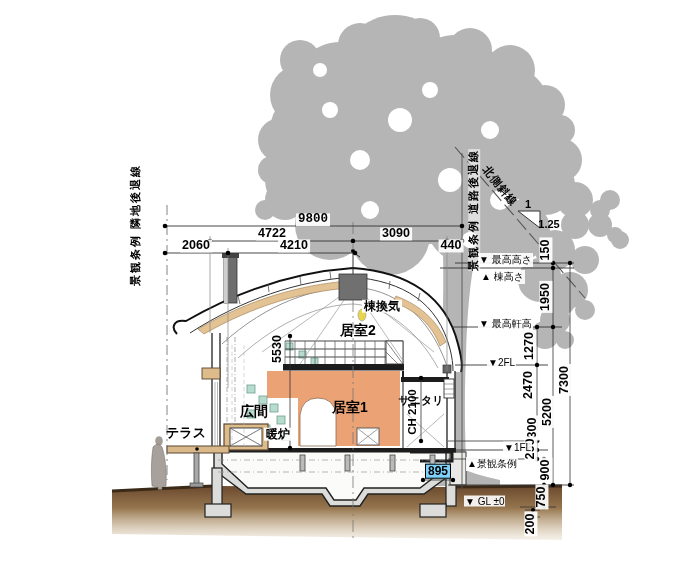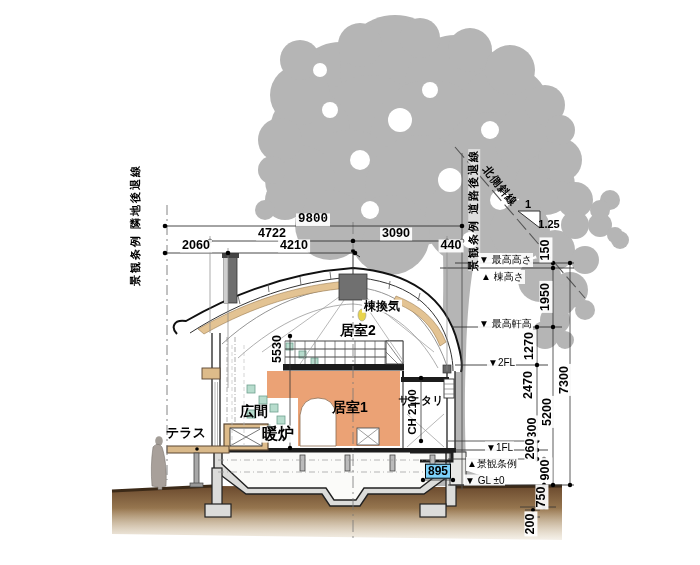--- a/index.html
+++ b/index.html
@@ -307,28 +307,28 @@
 <div class="lbl vrot halo" style="left:531px;top:524px;">200</div>
 
 <div class="lbl vrot" style="left:278px;top:349px;">5530</div>
 <div class="lbl vrot" style="left:412px;top:412px;font-size:11.5px;">CH 2100</div>
 <div class="lbl box895" style="left:438px;top:471px;">895</div>
 
 <div class="lvl" style="left:478px;top:260px;">▼ 最高高さ</div>
 <div class="lvl" style="left:480px;top:277px;">▲ 棟高さ</div>
 <div class="lvl" style="left:478px;top:324px;">▼ 最高軒高</div>
 <div class="lvl" style="left:487px;top:362px;">▼2FL</div>
-<div class="lvl" style="left:485px;top:447px;">▼1FL</div>
+<div class="lvl" style="left:503px;top:447px;">▼1FL</div>
 <div class="lvl" style="left:466px;top:464px;">▲景観条例</div>
-<div class="lvl" style="left:464px;top:480px;text-align:right;">▼ GL ±0</div>
+<div class="lvl" style="left:464px;top:501px;text-align:right;">▼ GL ±0</div>
 
 <div class="lbl room" style="left:358px;top:330px;">居室2</div>
 <div class="lbl room" style="left:350px;top:407px;text-align:right;">居室1</div>
 <div class="lbl room" style="left:254px;top:411px;">広間</div>
-<div class="lbl room halo" style="left:278px;top:434px;font-size:16px;">暖炉</div>
+<div class="lbl room halo" style="left:278px;top:434px;font-size:12px;">暖炉</div>
 <div class="lbl" style="left:421px;top:401px;font-size:11px;">サニタリ</div>
 <div class="lbl" style="left:186px;top:433px;font-size:13px;">テラス</div>
 
 <div class="lbl halo" style="left:382px;top:258px;font-size:12px;margin-top:48px;">棟換気</div>
 
 <div class="lbl vrot setback" style="left:136px;top:225px;">景観条例 隣地後退線</div>
 <div class="lbl vrot setback" style="left:474px;top:210px;">景観条例 道路後退線</div>
 <div class="nslope" style="left:500px;top:186px;">北側斜線</div>
 <div class="lbl small" style="left:528px;top:205px;">1</div>
 <div class="lbl small" style="left:549px;top:225px;">1.25</div>

